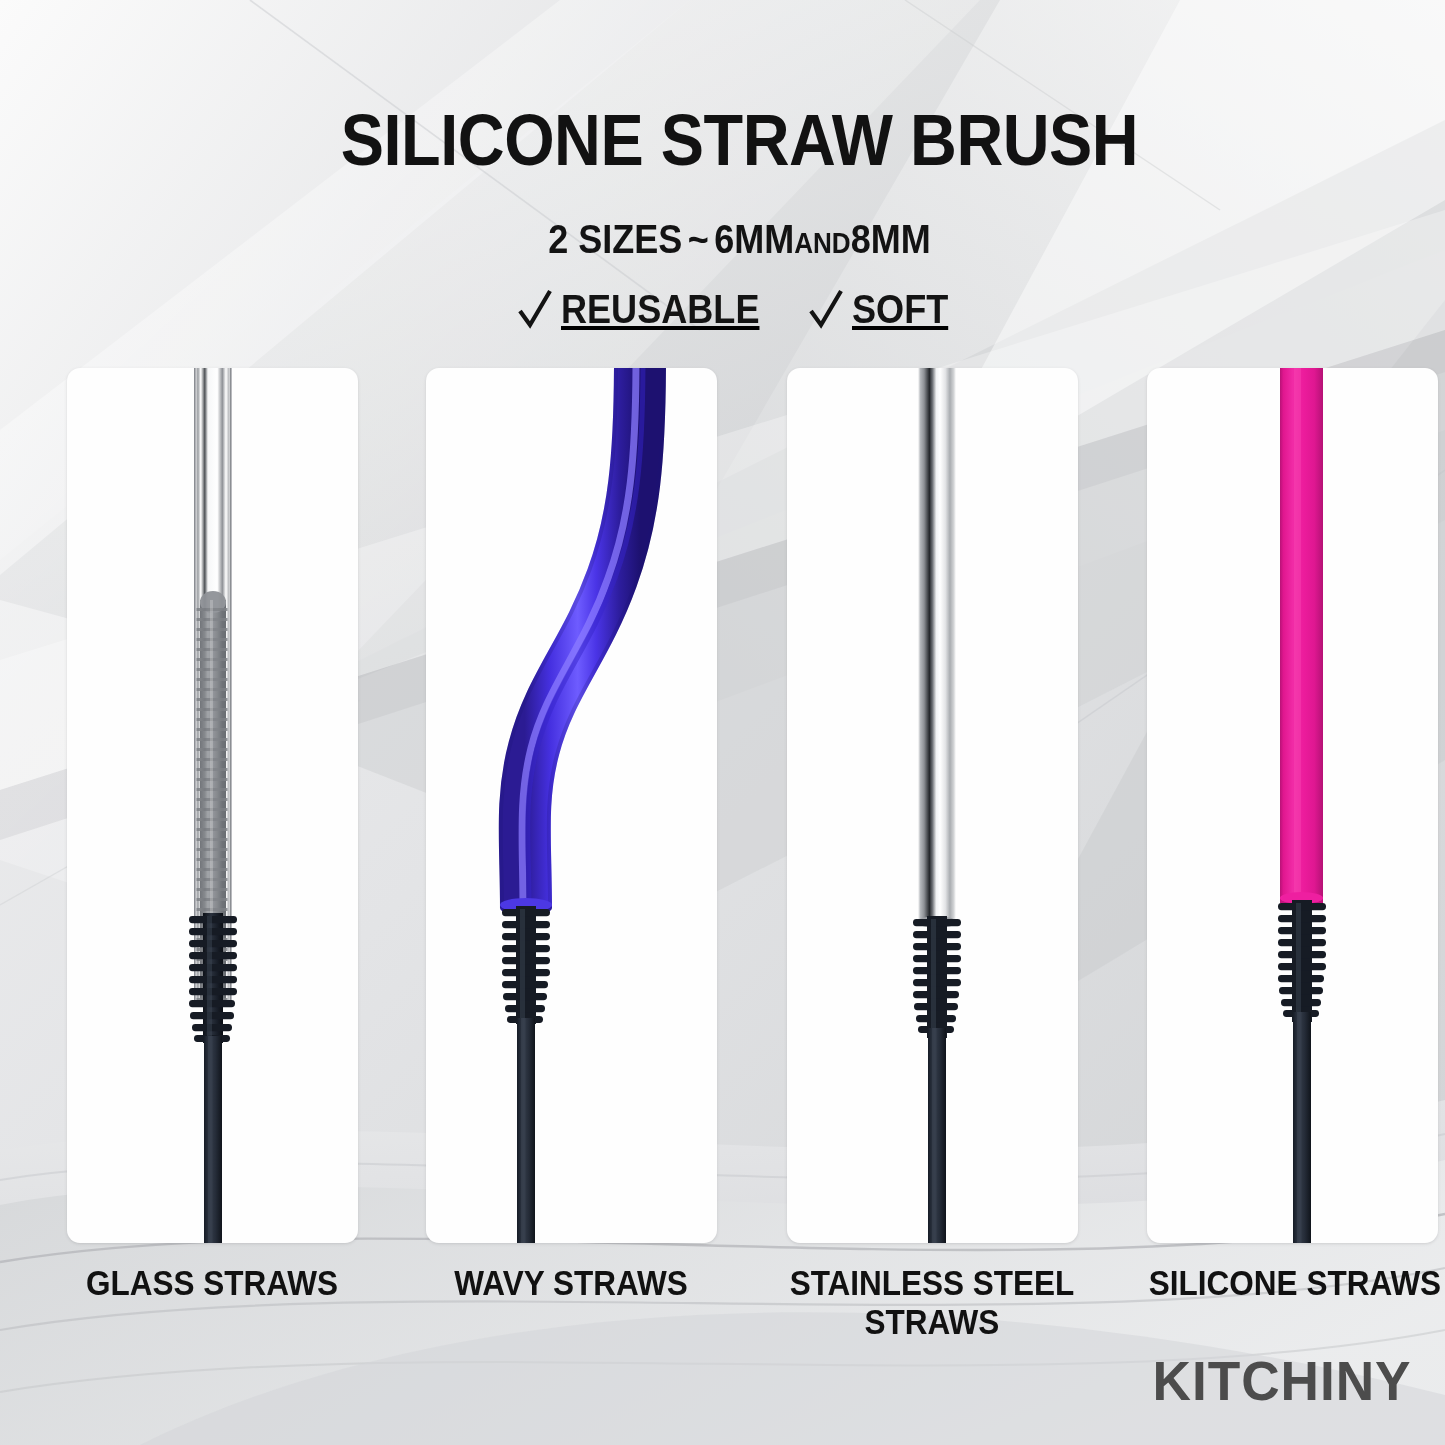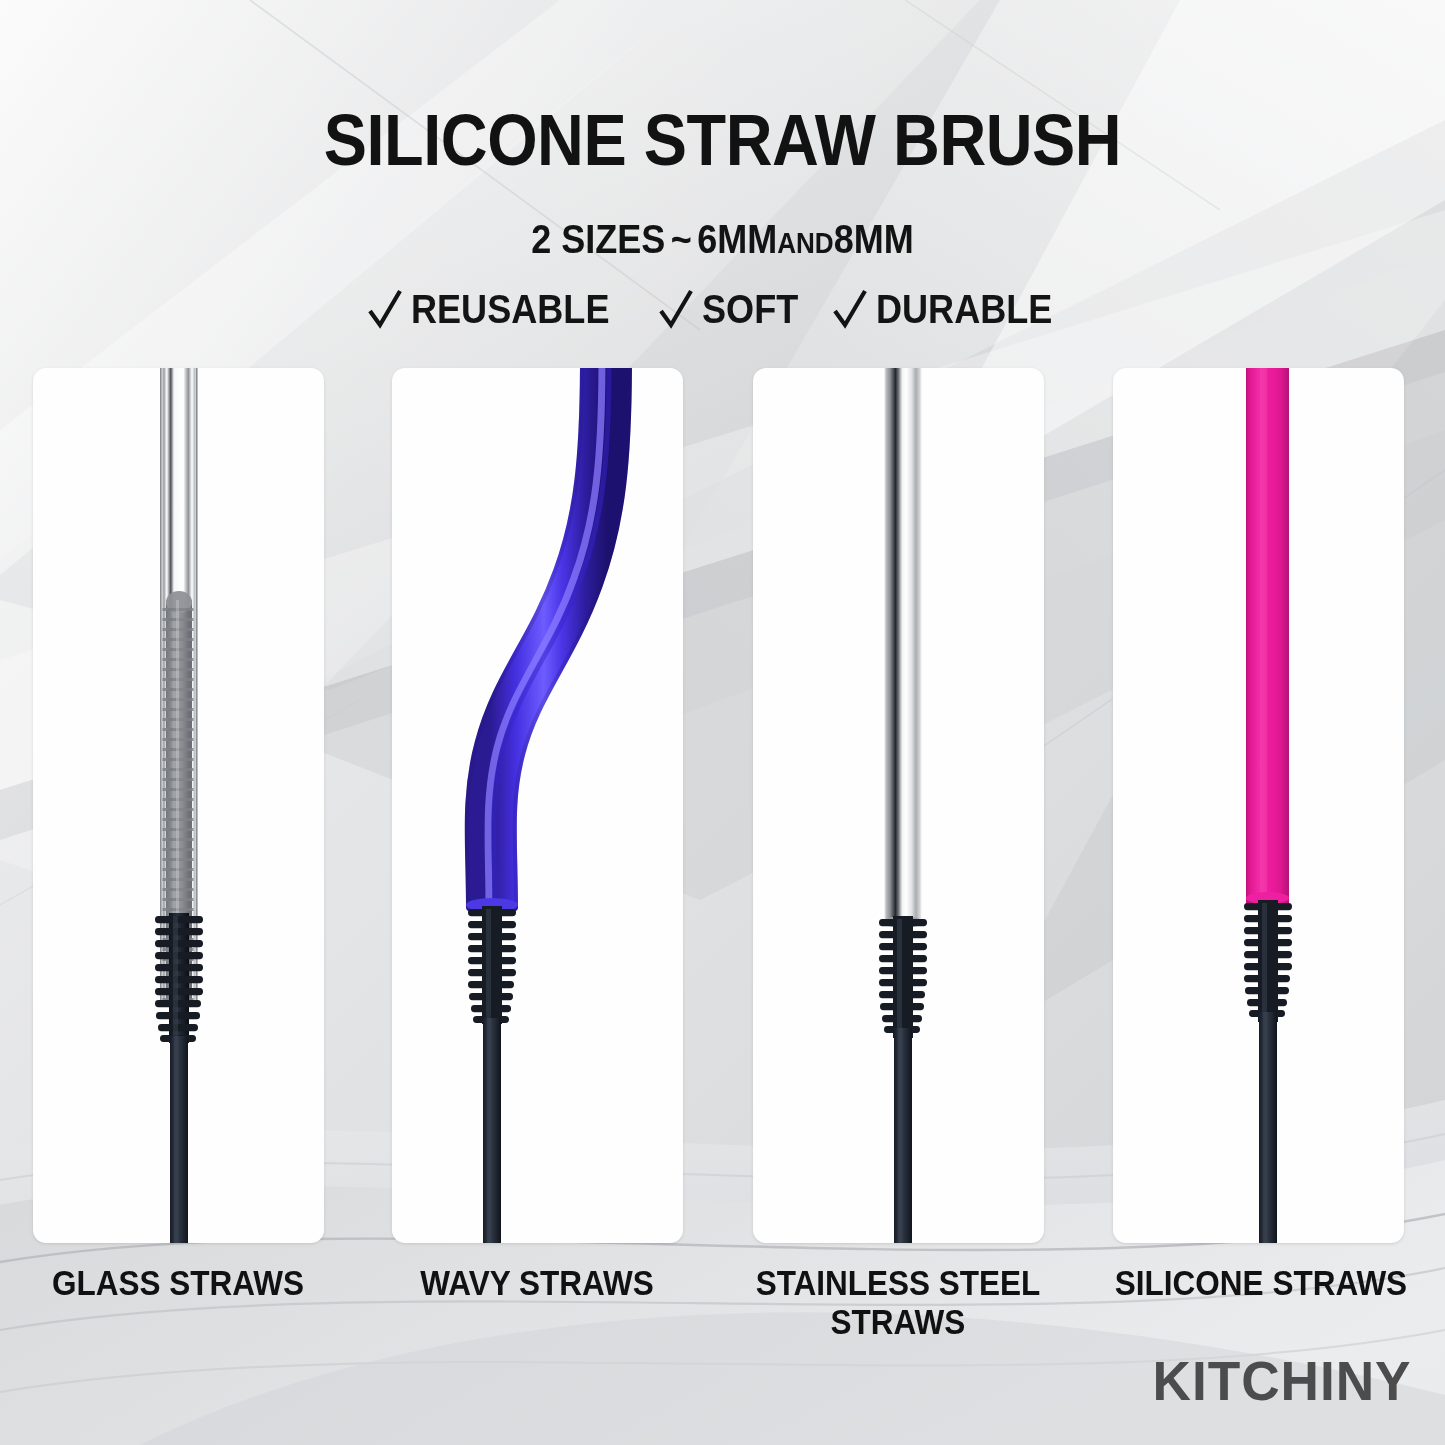--- a/index.html
+++ b/index.html
@@ -8,21 +8,21 @@
     font-family:"Liberation Sans", sans-serif;
     background:#e2e2e2;
     position:relative;
   }
 
   
   #bg { position:absolute; inset:0; overflow:hidden; z-index:0; }
   #bg svg { position:absolute; inset:0; width:1445px; height:1445px; display:block; }
 
   
-  #content { position:absolute; inset:0; z-index:5; }
+  #content { position:absolute; inset:0; z-index:5;margin-left:34px; }
 
   .title {
     position:absolute; top:104px; left:0; width:100%;
     text-align:center;
     font-family:"Liberation Sans Narrow","Liberation Sans", sans-serif;
     font-weight:bold;
     font-size:72px;
     letter-spacing:-0.5px;
     color:#121212;
     transform:scaleX(0.90);
@@ -49,20 +49,21 @@
   
   .features {
     position:absolute; top:288px; left:0; width:100%;
     display:flex; justify-content:center; align-items:center;
     gap:0px;
     white-space:nowrap;
   }
   .feature {
     display:flex; align-items:center;
     margin:0 11px;
+    text-decoration:underline;
   }
   .check {
     display:inline-block;
     width:34px; height:42px;
     margin-right:9px;
     flex:none;
     position:relative;
   }
   .check svg { display:block; }
   .feature-label {
@@ -211,28 +212,20 @@
       </span>
       <span class="feature-label">REUSABLE</span>
     </div>
     <div class="feature">
       <span class="check">
         <svg width="34" height="42" viewBox="0 0 34 42">
             <path d="M2 23 L12 37 L32 3" fill="none" stroke="#131313" stroke-width="4.2" stroke-linecap="butt" stroke-linejoin="miter"></path>
           </svg>
       </span>
       <span class="feature-label">SOFT</span>
-    </div>
-    <div class="feature">
-      <span class="check">
-        <svg width="34" height="42" viewBox="0 0 34 42">
-            <path d="M2 23 L12 37 L32 3" fill="none" stroke="#131313" stroke-width="4.2" stroke-linecap="butt" stroke-linejoin="miter"></path>
-          </svg>
-      </span>
-      <span class="feature-label">DURABLE</span>
     </div>
   </div>
 
   <div class="panel" id="panel-0">
     <div class="panel-inner">
       <svg width="291" height="875" viewBox="0 0 291 875" xmlns="http://www.w3.org/2000/svg">
         <defs>
           <linearGradient id="glassTube" x1="0" y1="0" x2="1" y2="0">
             <stop offset="0%" stop-color="#ffffff"></stop>
             <stop offset="8%" stop-color="#9a9da1"></stop>

